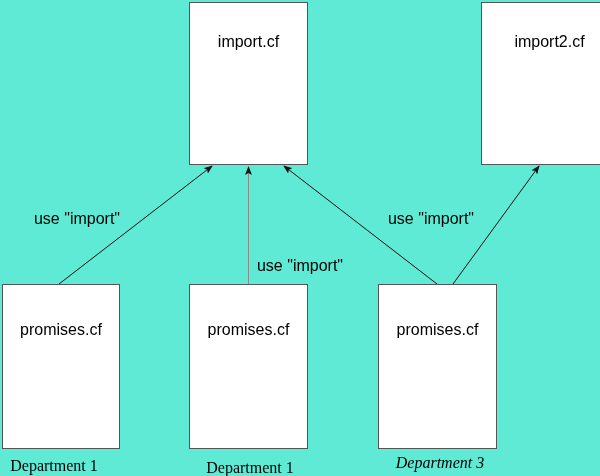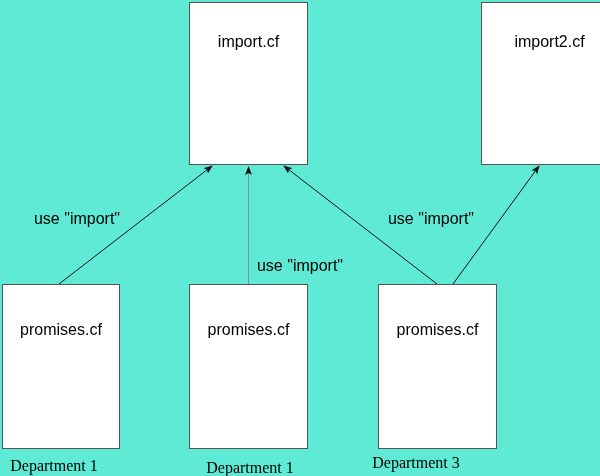--- a/index.html
+++ b/index.html
@@ -62,21 +62,21 @@
     position: absolute;
     transform: translateX(-50%);
     color: #000000;
     font-family: "Liberation Serif", serif;
     font-size: 16px;
     line-height: 17px;
     white-space: nowrap;
   }
   #caption-dept1 { left: 54px;  top: 457px; }
   #caption-dept2 { left: 250px; top: 459px; }
-  #caption-dept3 { left: 416px; top: 454px; }
+  #caption-dept3 { left: 440px; top: 454px; font-style: italic; }
 </style>
 </head>
 <body>
 
 <div class="canvas">
 
   <svg class="edges-layer" width="600" height="476" viewBox="0 0 600 476" xmlns="http://www.w3.org/2000/svg">
     <defs>
       <marker id="arrowhead" markerWidth="9" markerHeight="7" refX="8" refY="3.5" orient="auto">
         <path d="M0,0 L9,3.5 L0,7 L2,3.5 Z" fill="#111111"></path>

